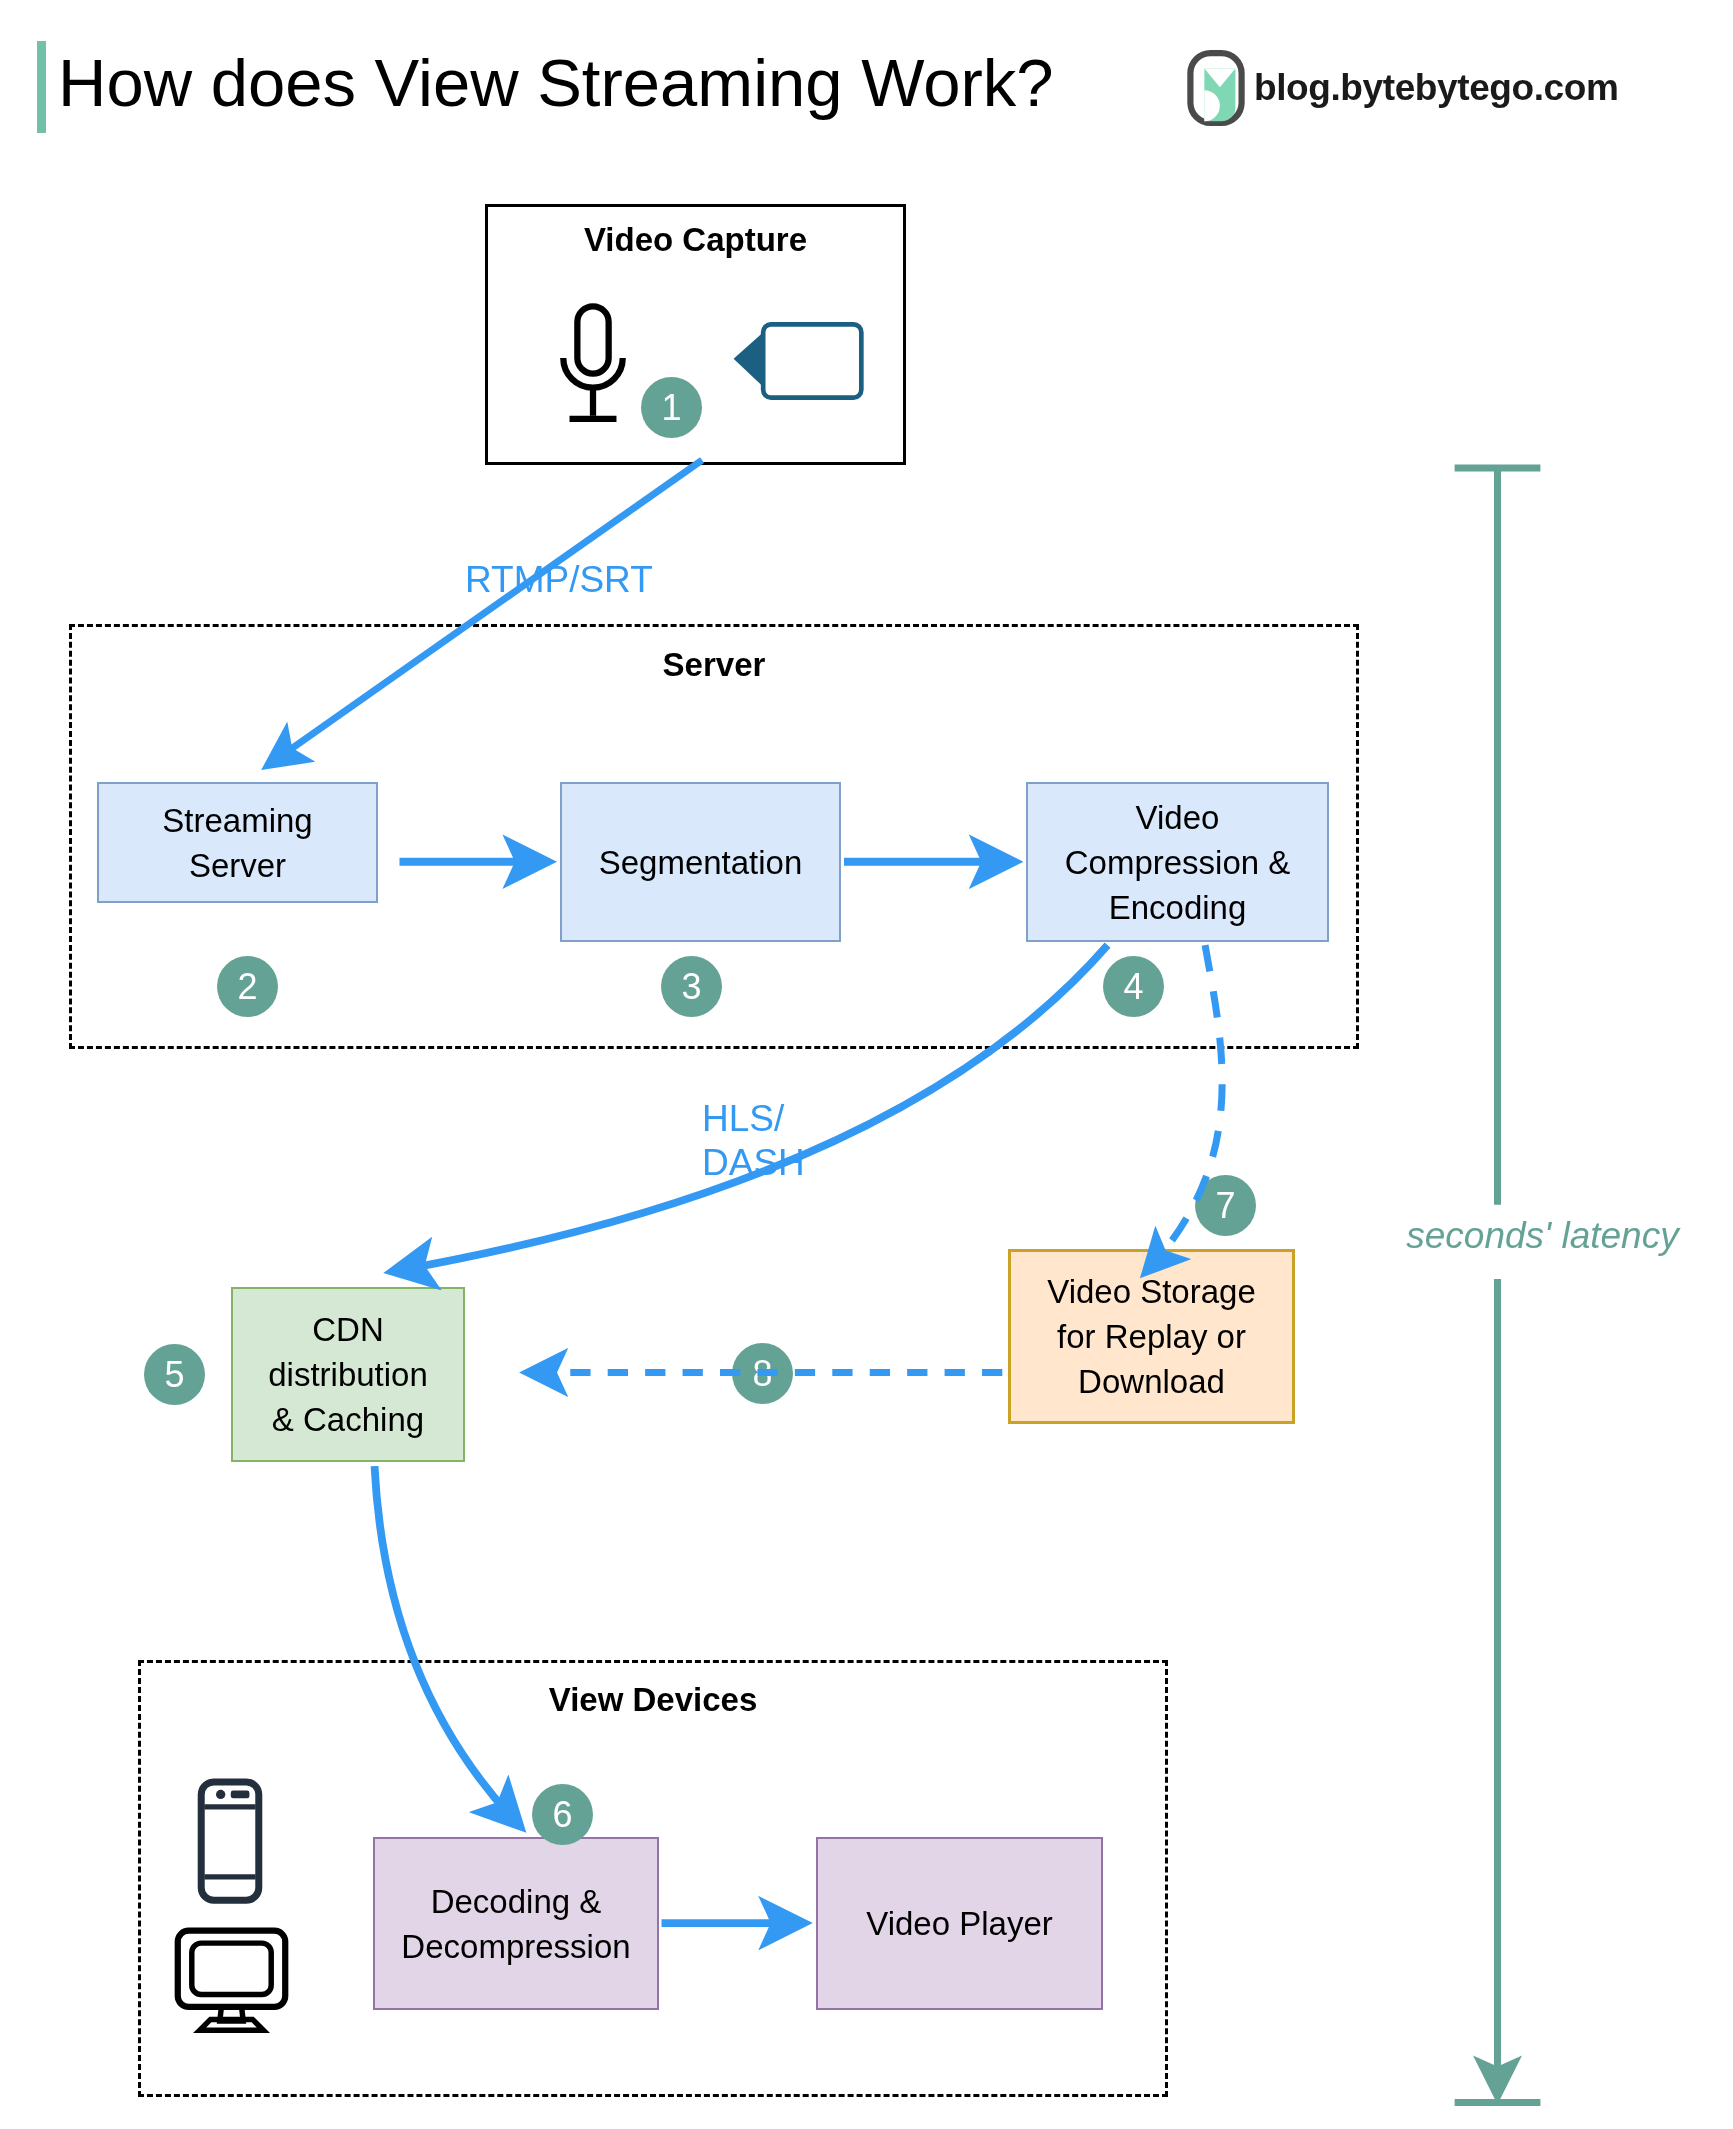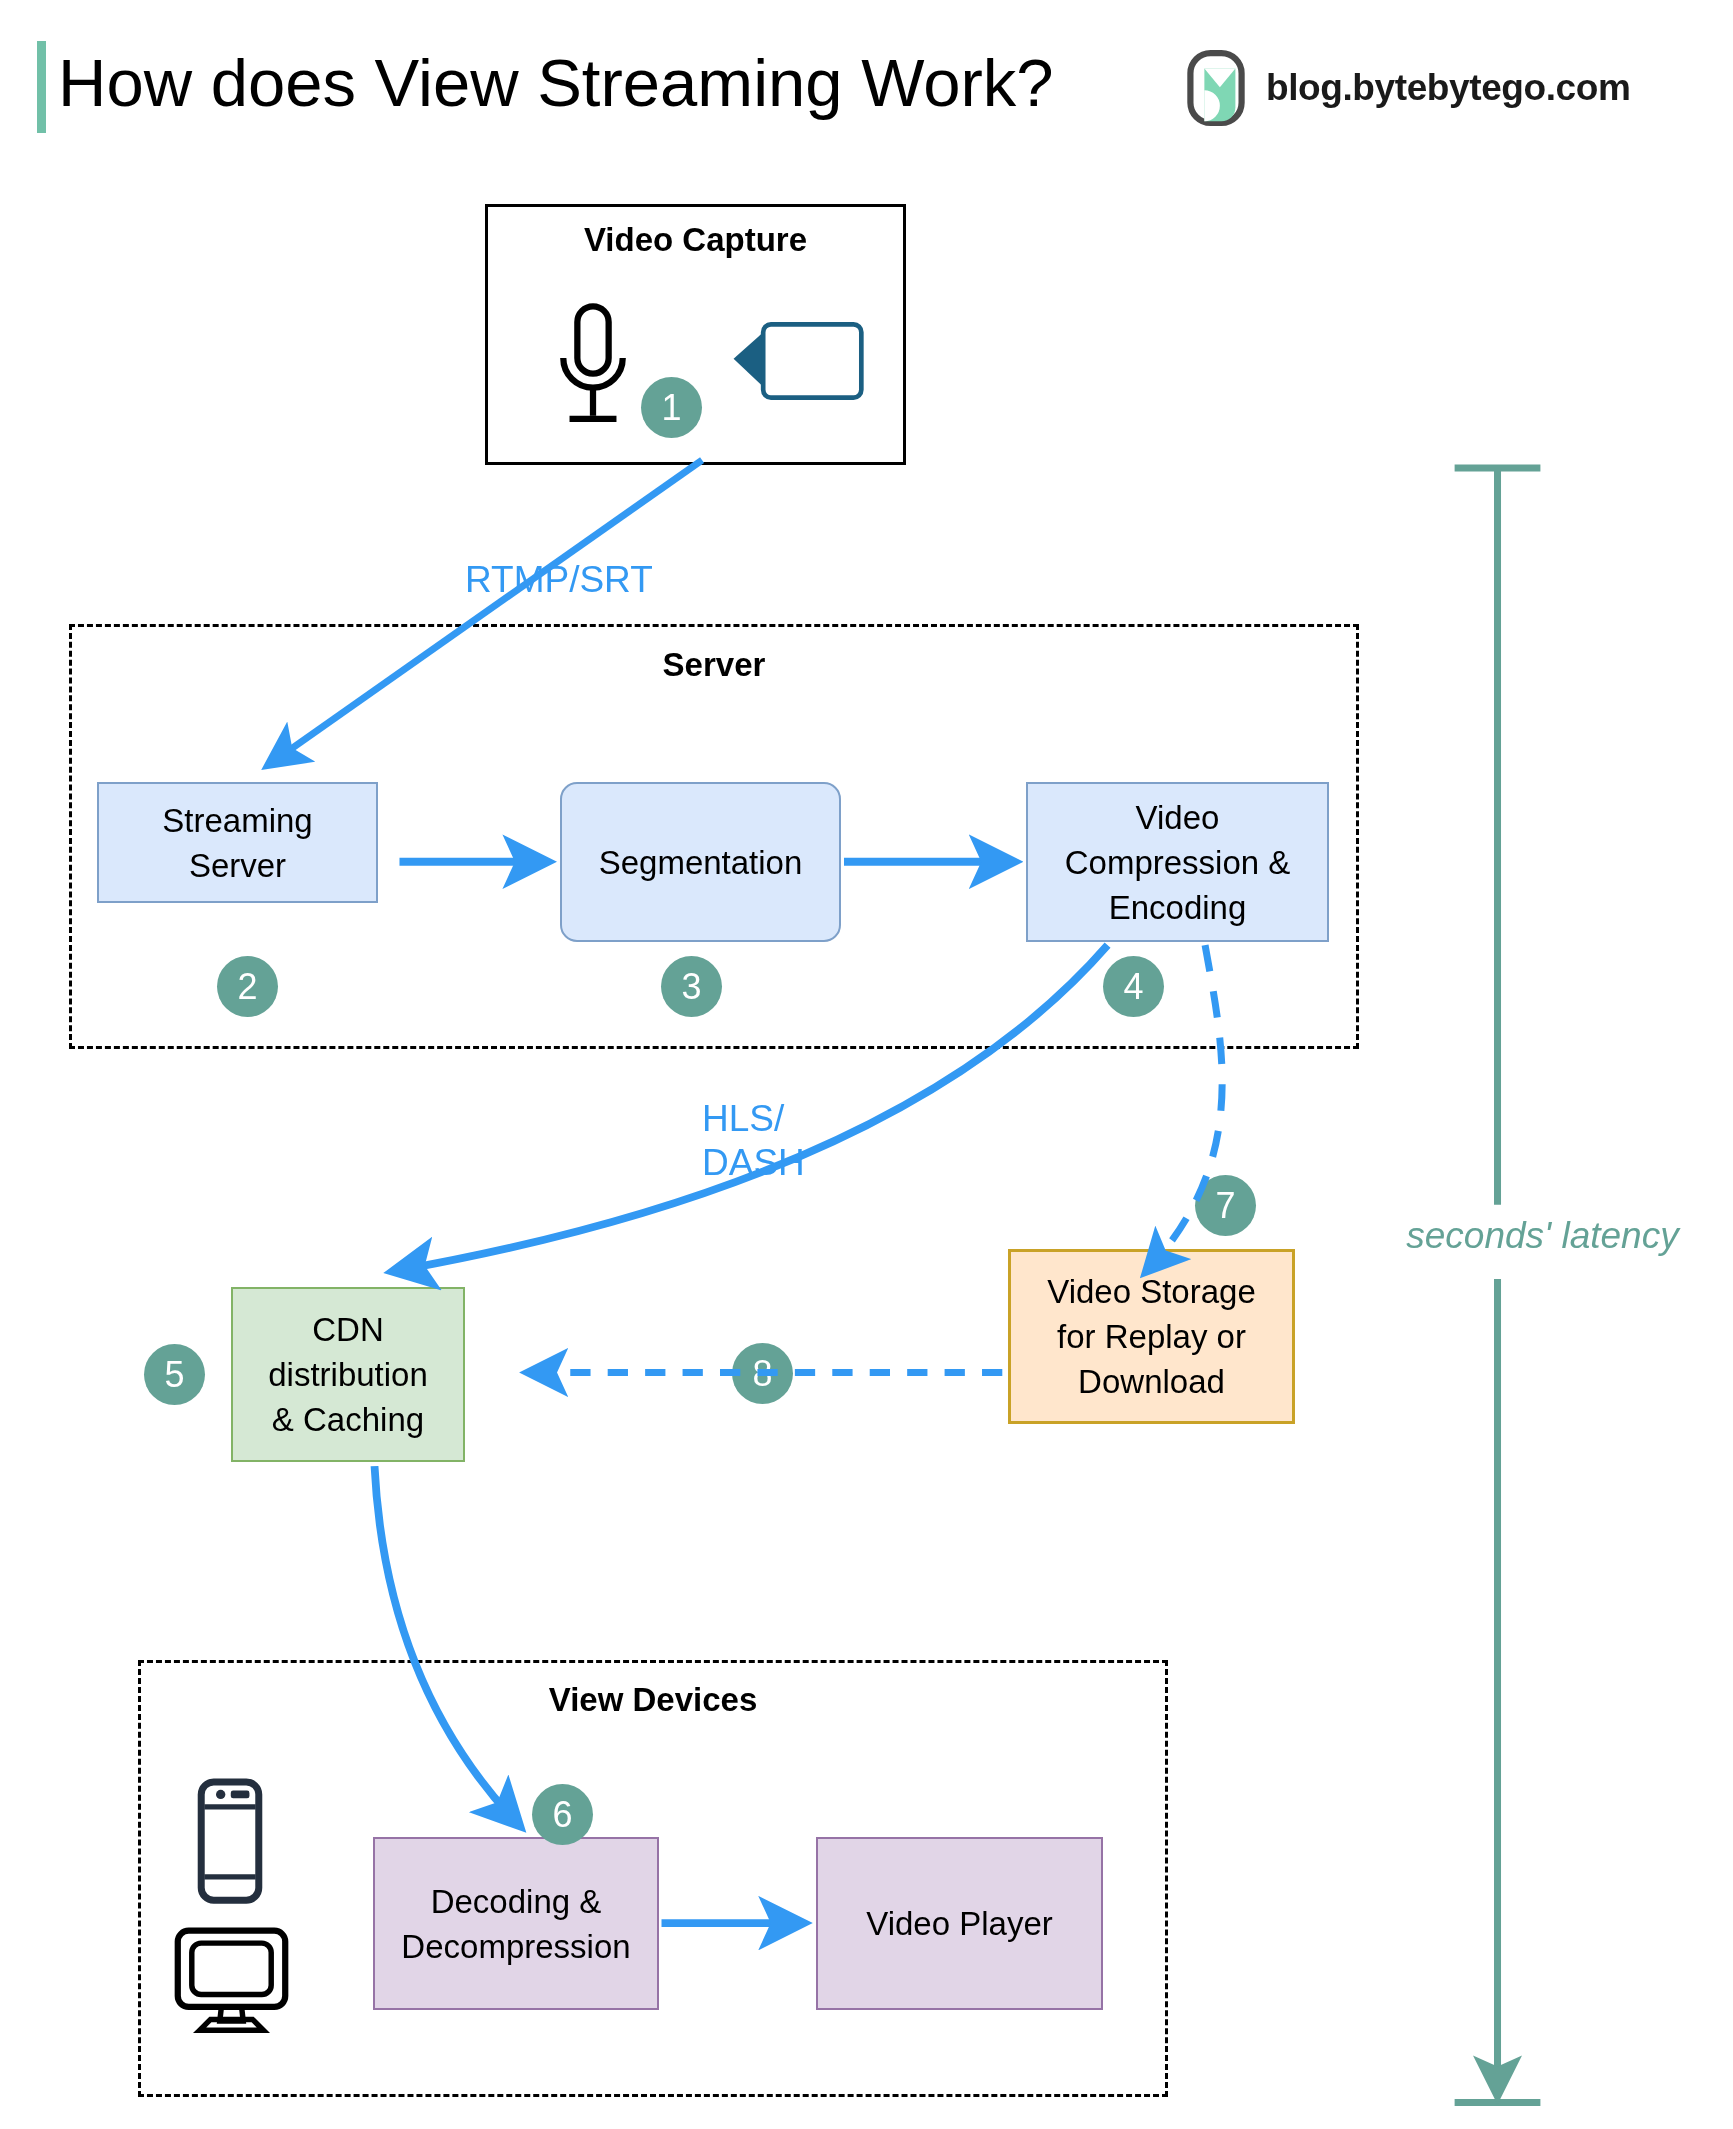--- a/index.html
+++ b/index.html
@@ -37,21 +37,21 @@
     color: #000000;
     white-space: nowrap;
     font-weight: 400;
   }
   #brand {
     position: absolute;
     left: 1187px;
     top: 50px;
     display: flex;
     align-items: center;
-    gap: 21px;
+    gap: 9px;
   }
   #brand-logo { width: 58px; height: 76px; display:block; }
   #brand-text {
     font-size: 37px;
     color: #1a1a1a;
     font-weight: 700;
     letter-spacing: -0.4px;
     white-space: nowrap;
   }
 
@@ -174,21 +174,21 @@
 
   <div class="dashed-group" style="left:69px; top:624px; width:1290px; height:425px;"></div>
   <div class="group-title" style="left:69px; top:646px; width:1290px;">Server</div>
 
   <div class="box box-blue" style="left:97px; top:782px; width:281px; height:121px;">
     <span style="white-space:pre-line">Streaming
 Server</span>
   </div>
   <div class="badge" style="left:217px; top:956px;">2</div>
 
-  <div class="box box-blue" style="left:560px; top:782px; width:281px; height:160px;border-radius:17px;">
+  <div class="box box-blue" style="left:560px; top:782px; width:281px; height:160px;">
     <span style="white-space:pre-line">Segmentation</span>
   </div>
   <div class="badge" style="left:661px; top:956px;">3</div>
 
   <div class="box box-blue" style="left:1026px; top:782px; width:303px; height:160px;">
     <span style="white-space:pre-line">Video
 Compression &amp;
 Encoding</span>
   </div>
   <div class="badge" style="left:1103px; top:956px;">4</div>

